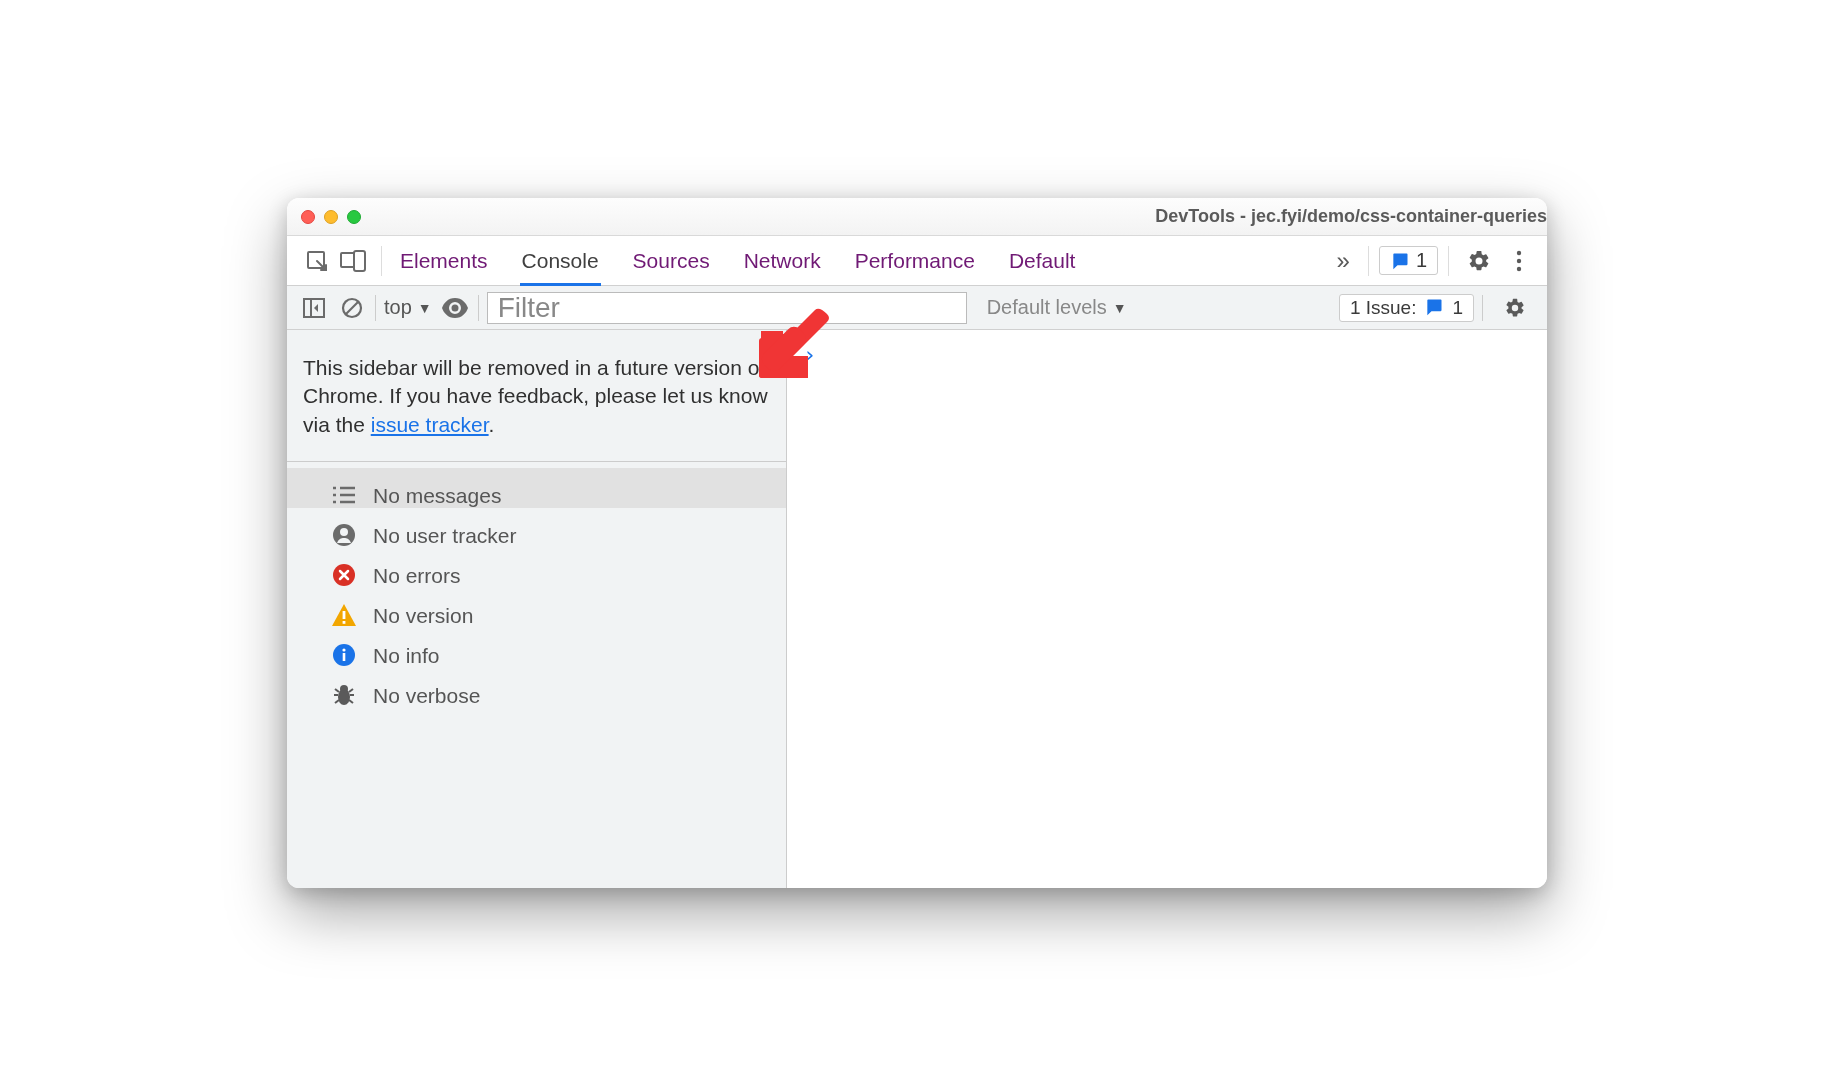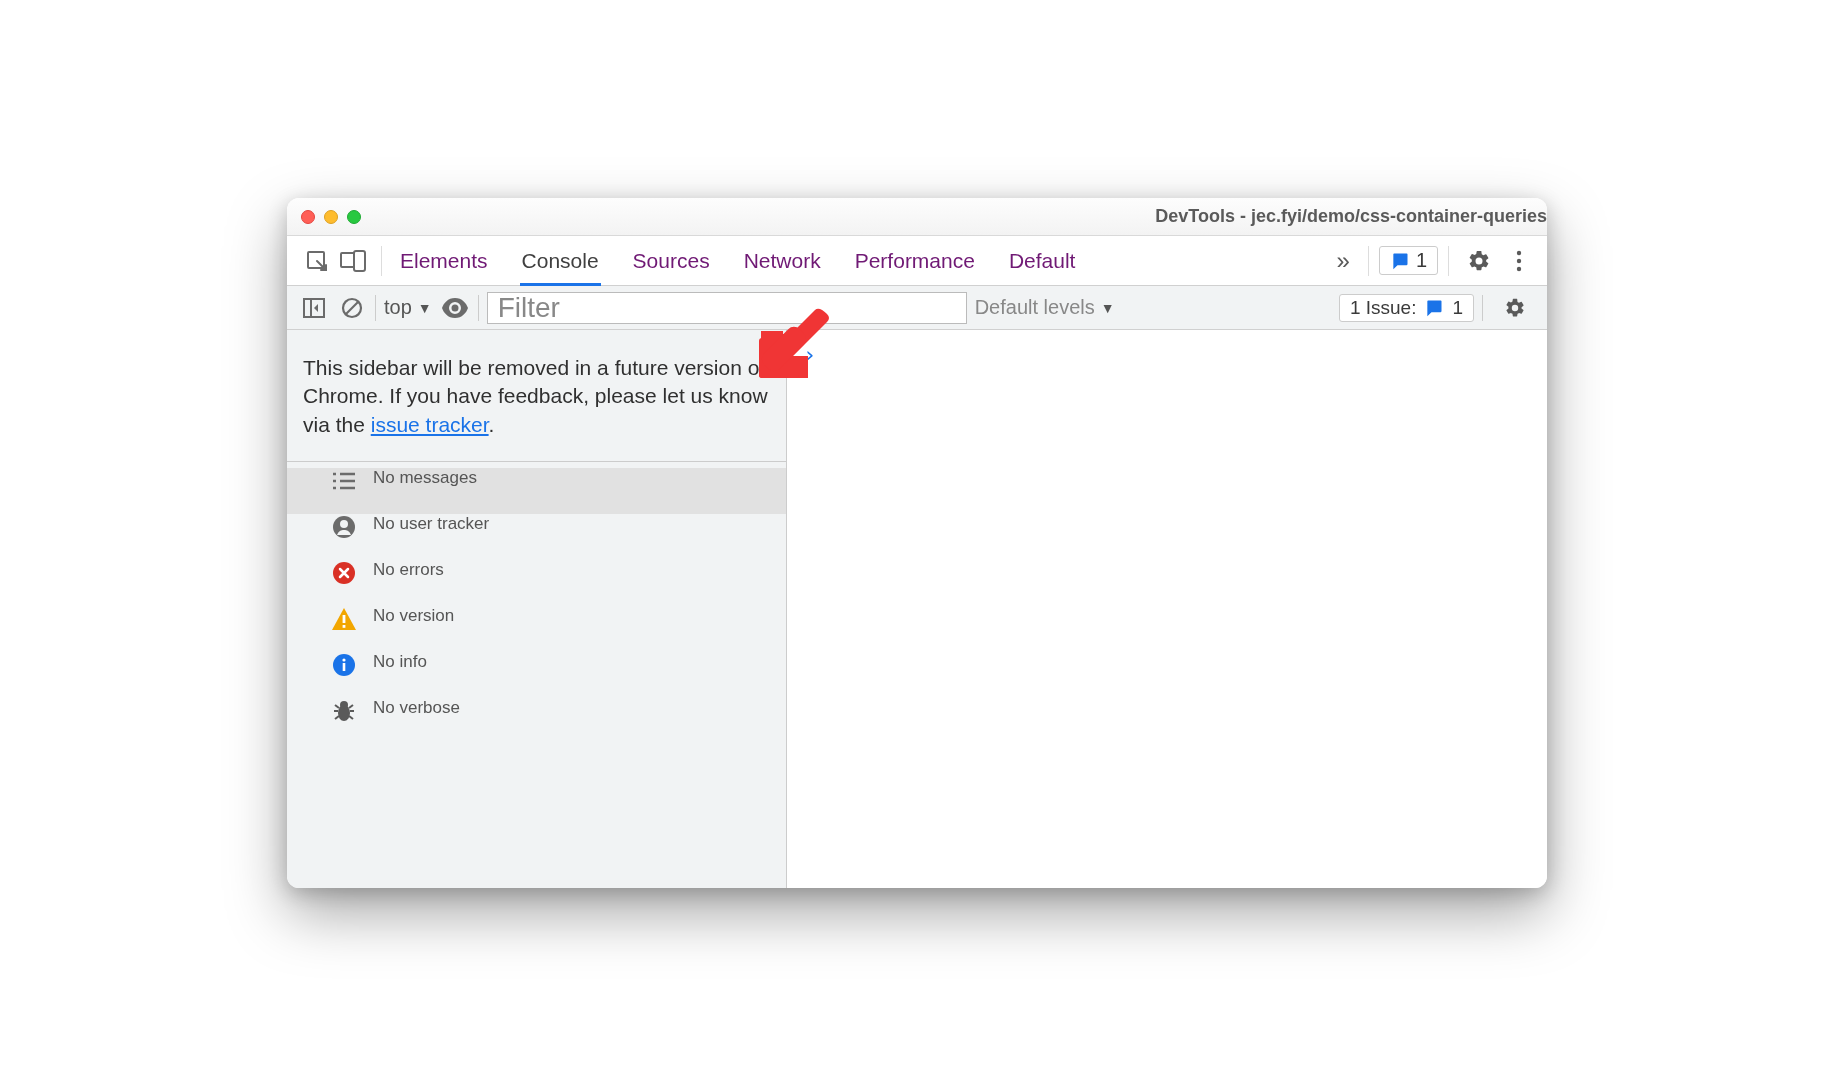--- a/index.html
+++ b/index.html
@@ -82,23 +82,23 @@
 .tl-iconbtn { width:30px; height:30px; display:flex; align-items:center; justify-content:center; cursor:pointer; color:#6b6b6b;}
 .tl-sep { width:1px; height:26px; background:#ccc; }
 .context-dd { display:flex; align-items:center; gap:6px; cursor:pointer; color:#555; }
 .dd-tri { font-size:14px; color:#555; }
 .filter-input {
   flex:0 0 auto; width:480px; height:32px;
   border:1px solid #bbb; background:#fff;
   padding:0 10px; font-size:28px; color:#555;
 }
 .filter-input::placeholder{ color:#888; }
-.levels-dd { display:flex; align-items:center; gap:6px; cursor:pointer; color:#888; margin-left:0;}
+.levels-dd { display:flex; align-items:center; gap:6px; cursor:pointer; color:#888; margin-left:12px;}
 .issue-badge {
-  display:flex; align-items:center; gap:8px;
+  display:flex; align-items:flex-start; gap:8px;
   border:1px solid #ccc; border-radius:3px; background:#fff;
   padding:2px 10px; font-size:19px; color:#3a3a3a; cursor:pointer;
   margin-left:auto;
 }
 .issue-badge svg { color:#1a73e8; }
 .toolbar .gear-btn { margin-left:4px; }
 
 .content { flex:1; display:flex; min-height:0; }
 .sidebar {
   width: 500px; border-right:1px solid #ccc;
@@ -107,23 +107,23 @@
 }
 .deprecation {
   padding: 24px 16px 22px 16px;
   border-bottom:1px solid #ccc;
   line-height:1.35;
   color:#303030;
 }
 .deprecation a { color:#1a73e8; text-decoration:underline; cursor:pointer; }
 .filter-list { padding-top:6px; }
 .filter-row {
-  display:flex; align-items:flex-start; gap:16px;
-  height:46px; padding-left:44px; cursor:pointer;
-  color:#555; font-size:17px;
+  display:flex; align-items:flex-end; gap:16px;
+  height:40px; padding-left:44px; cursor:pointer;
+  color:#555; font-size:21px;
 }
 .filter-row.active { background:#e1e1e1; }
 .filter-row .ficon { width:26px; height:26px; display:flex; align-items:center; justify-content:center; flex-shrink:0;}
 .main-panel { flex:1; background:#fff; position:relative; }
 .prompt { position:absolute; top:12px; left:16px; font-size:22px; color:#1a73e8; font-family: Menlo, monospace;}
 .red-arrow { position:absolute; top:108px; left:462px; color:#f03535; pointer-events:none; z-index:50;}
 </style>
 </head>
 <body>
 

